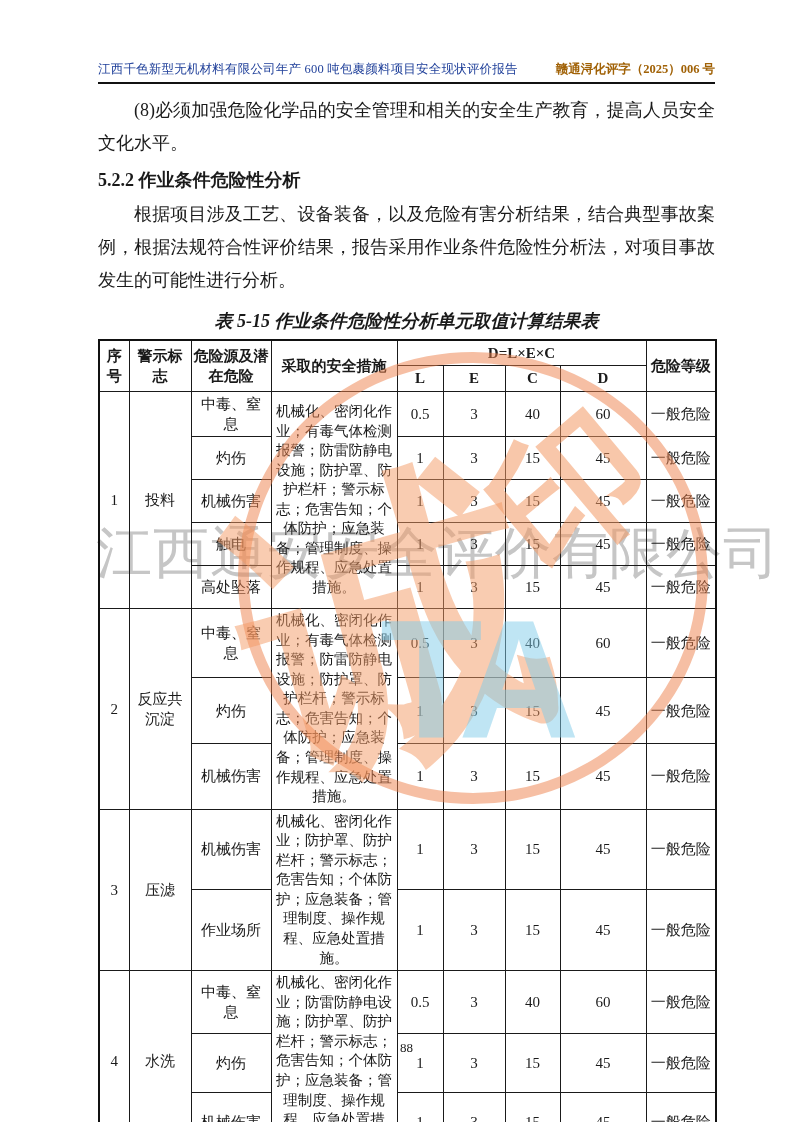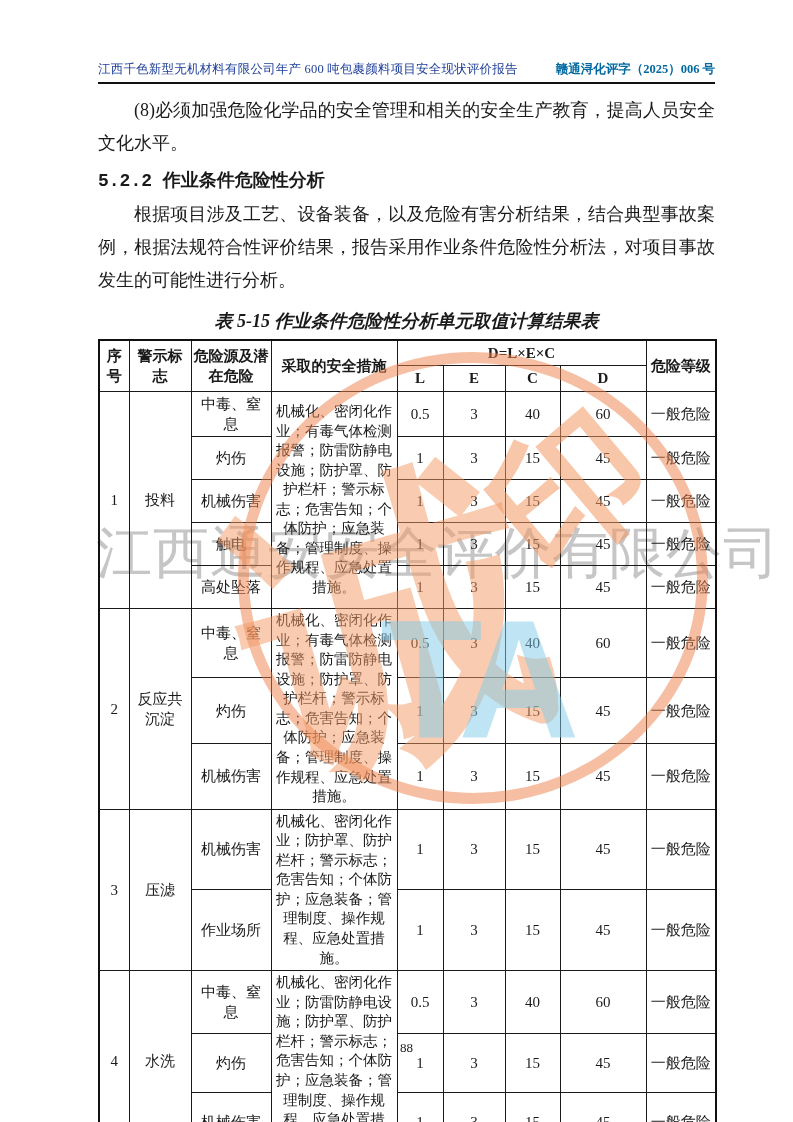--- a/index.html
+++ b/index.html
@@ -9,26 +9,26 @@
     background:#ffffff;
     font-family:"Liberation Serif", serif;
     color:#1a1a1a;
     overflow:hidden;
   }
   .content{position:relative;z-index:1;padding:55px 78px 0 98px;}
 
   
   .doc-header{display:flex;justify-content:space-between;align-items:flex-end;font-size:12.5px;margin-top:6px;}
   .hdr-left{color:#20409a;letter-spacing:0.2px;}
-  .hdr-right{color:#0369a1;font-weight:bold;white-space:nowrap;}
+  .hdr-right{color:#a16207;font-weight:bold;white-space:nowrap;}
   .hdr-rule{border:none;border-top:2.2px solid #111;margin:4px 0 10px 0;}
 
   
   .para{font-size:18px;line-height:33px;text-align:justify;margin:2px 0 2px 0;text-indent:2em;}
-  .section-heading{font-family:Liberation Mono, monospace;font-weight:bold;font-size:18px;margin:8px 0 6px 0;}
+  .section-heading{font-family:Liberation Serif, serif;font-weight:bold;font-size:18px;margin:8px 0 6px 0;}
   .table-title{font-weight:bold;font-size:18px;text-align:center;margin:12px 0 6px 0;font-style:italic;}
 
   
   table.lec{border-collapse:collapse;width:617px;table-layout:fixed;
     font-family:"Liberation Sans", sans-serif;font-size:15px;}
   table.lec, table.lec td, table.lec th{border:1px solid #1a1a1a;}
   table.lec{border:2px solid #111;}
   table.lec th{font-weight:bold;padding:2px;text-align:center;vertical-align:middle;line-height:1.35;}
   table.lec td{padding:2px 3px;text-align:center;vertical-align:middle;line-height:1.35;}
   td.col-measures{text-align:justify;padding:3px 6px;line-height:20px;font-size:14.5px;}

